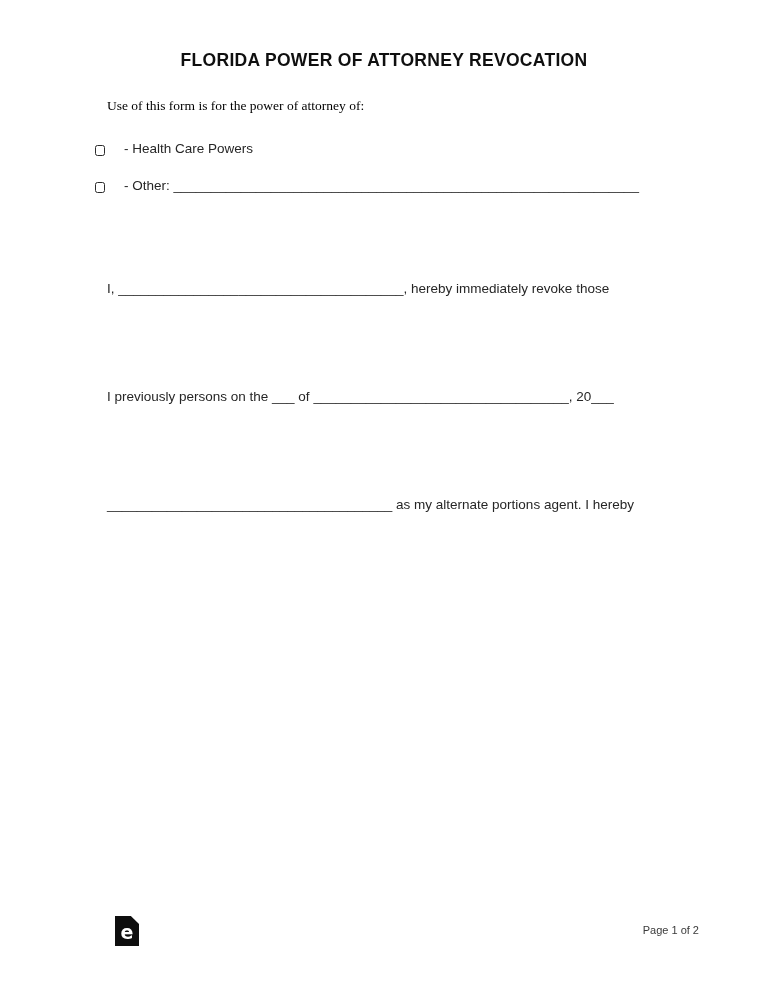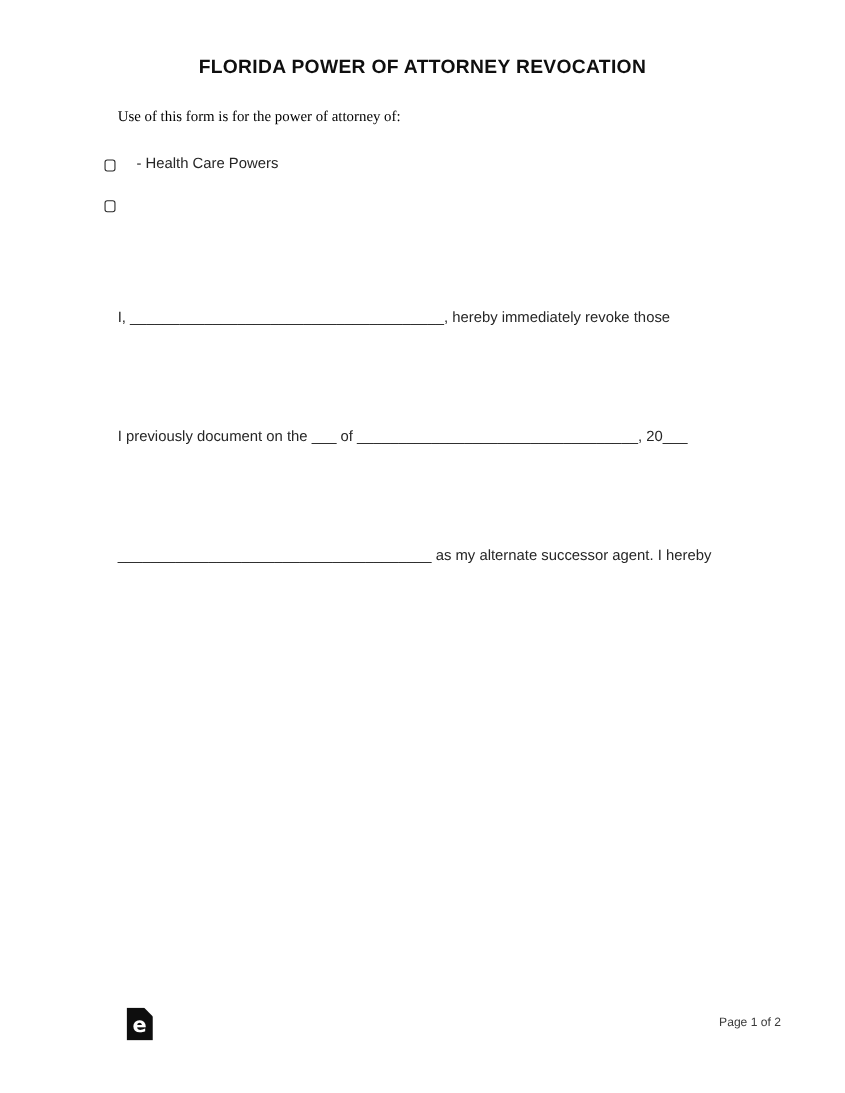--- a/index.html
+++ b/index.html
@@ -71,21 +71,21 @@
     color: #ffffff;
     font-weight: 700;
     font-size: 19px;
     line-height: 1;
     margin-top: 3px;
     font-family: "DejaVu Sans", sans-serif;
   }
   .footer-page {
     position: absolute;
     top: 924px;
-    right: 58px;
+    right: 69px;
     font-size: 11px;
     color: #3a3a3a;
     padding-left: 27px;
   }
 </style>
 </head>
 <body>
 
 <div class="page">
 
@@ -93,27 +93,28 @@
 
   <p class="intro">Use of this form is for the power of attorney of:</p>
 
   <div class="cb-list">
     <div class="cb-row">
       <span class="cb-box"></span>
       <span class="cb-label">- Health Care Powers</span>
     </div>
     <div class="cb-row">
       <span class="cb-box"></span>
+      <span class="cb-label">- Other: ______________________________________________________________</span>
     </div>
   </div>
 
   <div class="para p-revocation">
     <div>I, ______________________________________, hereby immediately revoke those</div>
-    <div>I previously document on the ___ of __________________________________, 20___</div>
-    <div>______________________________________ as my alternate successor agent. I hereby</div>
+    <div>I previously persons on the ___ of __________________________________, 20___</div>
+    <div>______________________________________ as my alternate portions agent. I hereby</div>
   </div>
 
   <div class="footer-logo">
     <span class="letter">e</span>
   </div>
   <div class="footer-page">Page 1 of 2</div>
 
 </div>
 
 </body></html>

